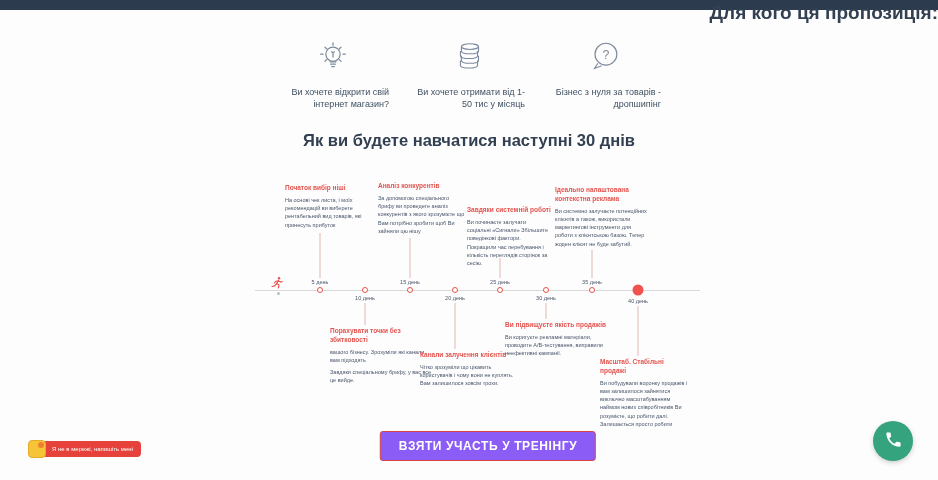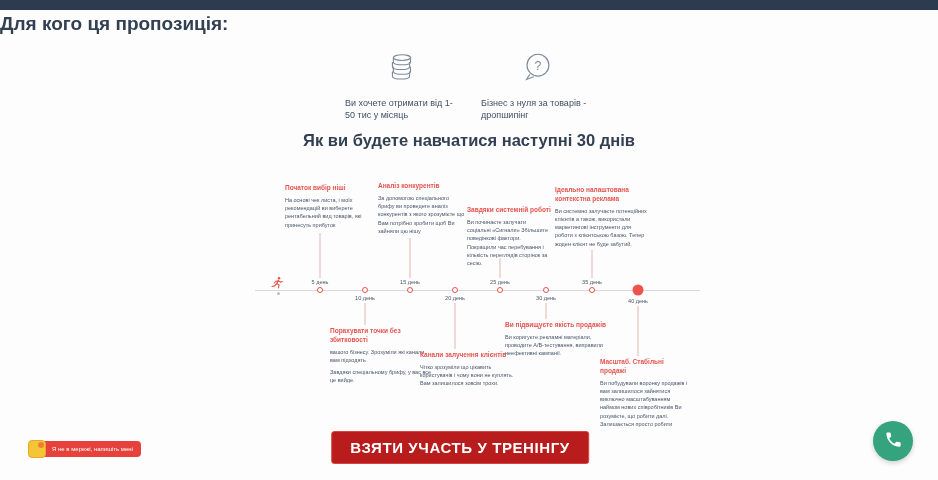--- a/index.html
+++ b/index.html
@@ -1,21 +1,21 @@
 <!DOCTYPE html>
 <html><head>
 <meta charset="utf-8">
 <style>
   html,body{margin:0;padding:0;background:#fff;}
   .page{position:relative;width:938px;height:480px;overflow:hidden;
         font-family:"Liberation Sans", sans-serif;background:#fdfdfd;}
   .topbar{position:absolute;left:0;top:0;width:938px;height:10px;background:#2d3b4e;}
 
   
-  .audience{position:absolute;left:0;top:13px;width:938px;text-align:left;}
+  .audience{position:absolute;left:0;top:2px;width:938px;text-align:right;}
   .audience-title{font-size:19px;font-weight:bold;color:#324052;margin:0 0 14px 0;}
   .audience-row{display:flex;justify-content:center;gap:14px;}
   .aud-item{width:122px;display:flex;flex-direction:column;align-items:center;}
   .aud-icon{height:40px;display:flex;align-items:center;justify-content:center;margin-bottom:8px;}
   .aud-label{font-size:9px;color:#415062;line-height:1.35;max-width:112px;}
 
   
   .course-head{position:absolute;left:0;top:131px;width:938px;text-align:center;}
   .course-title{font-size:16.5px;font-weight:bold;color:#324052;margin:0 0 3px 0;}
   .course-sub{font-size:10px;color:#415062;margin:0;}
@@ -28,23 +28,23 @@
           border-radius:50%;background:#fff;transform:translate(-50%,-50%);}
   .marker.big{width:11px;height:11px;border:none;background:#f0534e;}
   .day-label{position:absolute;font-size:5.5px;color:#4a5568;white-space:nowrap;transform:translateX(-50%);}
   .connector{position:absolute;width:1px;background:#e4b7b4;transform:translateX(-50%);}
   .ann{position:absolute;}
   .ann h4{font-size:6.5px;font-weight:bold;color:#e4534e;margin:0 0 3px 0;line-height:1.35;}
   .ann p{font-size:5.5px;color:#48556a;margin:0 0 4px 0;line-height:1.5;}
   .runner{position:absolute;left:270px;top:276px;}
 
   
-  .cta{position:absolute;left:460px;top:431px;transform:translateX(-50%);
-       background:#b91c1c;border:1px solid #d94440;border-radius:3px;color:#fff;
-       font-family:"Liberation Sans", sans-serif;font-size:15px;font-weight:bold;
+  .cta{position:absolute;left:488px;top:431px;transform:translateX(-50%);
+       background:#8b5cf6;border:1px solid #d94440;border-radius:3px;color:#fff;
+       font-family:"Liberation Sans", sans-serif;font-size:12px;font-weight:bold;
        letter-spacing:.6px;padding:7px 18px;cursor:pointer;white-space:nowrap;}
 
   
   .chat{position:absolute;left:28px;top:440px;display:flex;align-items:center;cursor:pointer;}
   .chat-avatar{width:16px;height:16px;border-radius:4px;background:#f6c437;border:1px solid #e5a92c;
                position:relative;z-index:2;flex:0 0 auto;}
   .chat-avatar::after{content:"";position:absolute;right:1px;top:1px;width:6px;height:6px;
                border-radius:50%;background:#ef7f31;}
   .chat-pill{margin-left:-4px;background:#e6423b;border-radius:4px;color:#fff;font-size:6px;
              padding:5px 8px 5px 10px;white-space:nowrap;}
@@ -56,20 +56,31 @@
 </style>
 </head>
 <body>
 
 <div class="page">
   <div class="topbar"></div>
 
   <div class="audience">
     <h2 class="audience-title">Для кого ця пропозиція:</h2>
     <div class="audience-row">
+      <div class="aud-item">
+        <div class="aud-icon">
+          <svg viewBox="0 0 40 40" width="38" height="38" fill="none" stroke="#7d8a9b" stroke-width="1.3" stroke-linecap="round">
+            <circle cx="20" cy="16" r="7.5"></circle>
+            <path d="M17 24h6M17.5 26.5h5M18.6 29h2.8"></path>
+            <path d="M18.5 13.5c.5 1 2.5 1 3 0M20 14v5"></path>
+            <path d="M20 4v2.5M9.5 16H7M33 16h-2.5M11.5 8.5l1.8 1.8M28.5 8.5l-1.8 1.8M11.5 23.5l1.8-1.8M28.5 23.5l-1.8-1.8"></path>
+          </svg>
+        </div>
+        <div class="aud-label">Ви хочете відкрити свій інтернет магазин?</div>
+      </div>
       <div class="aud-item">
         <div class="aud-icon">
           <svg viewBox="0 0 40 40" width="38" height="38" fill="none" stroke="#7d8a9b" stroke-width="1.2">
             <ellipse cx="21" cy="8" rx="9" ry="3"></ellipse>
             <path d="M12 8v4.5c0 1.7 4 3 9 3s9-1.3 9-3V8"></path>
             <path d="M11 12.5v5c0 1.7 4 3 9 3s9-1.3 9-3v-5"></path>
             <path d="M12 17.5v5c0 1.7 4 3 9 3s9-1.3 9-3v-5"></path>
             <path d="M11 22.5v5c0 1.7 4 3 9 3s9-1.3 9-3v-5"></path>
           </svg>
         </div>

